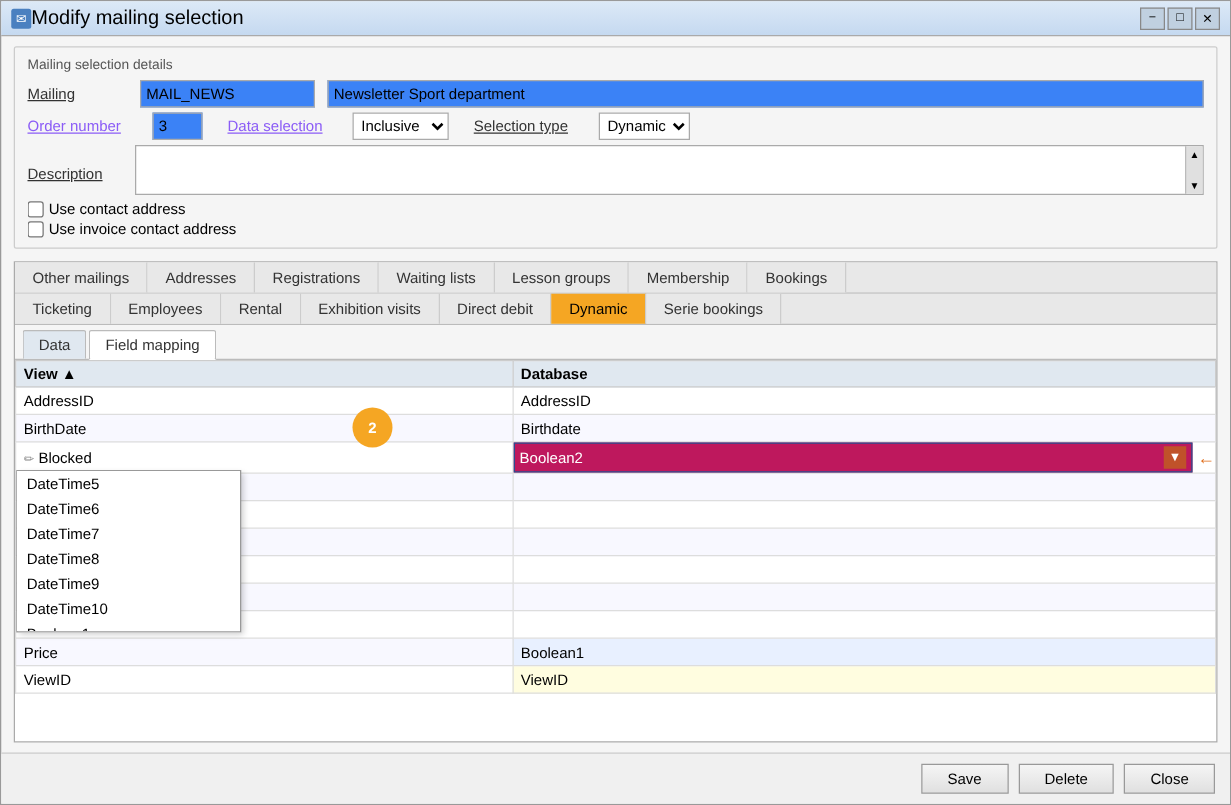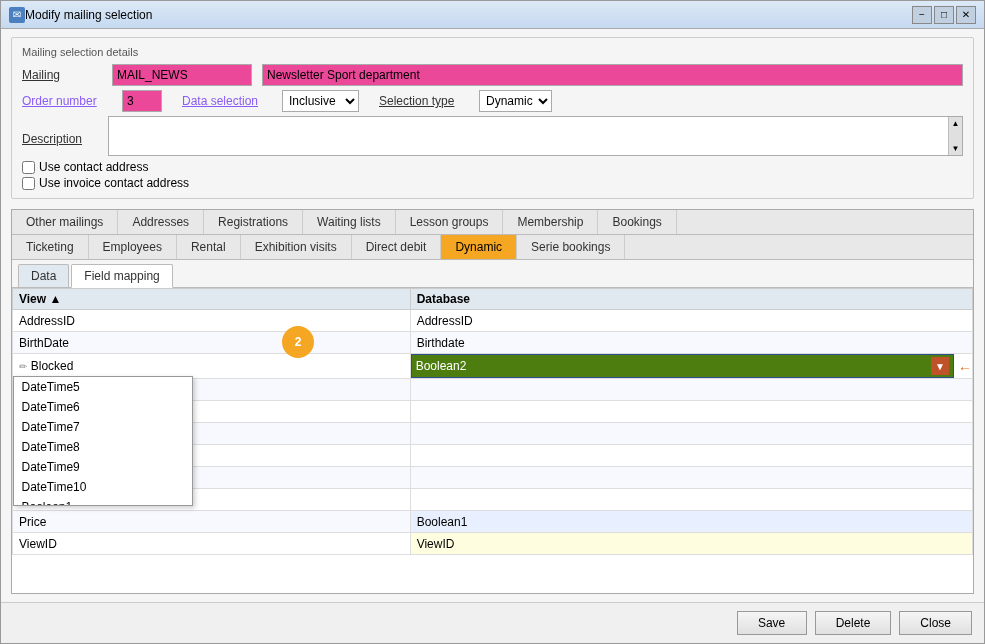--- a/index.html
+++ b/index.html
@@ -13,21 +13,21 @@
     }
     
     .title-bar {
       background: linear-gradient(to bottom, #dce9f7, #c5d9f0);
       height: 28px;
       display: flex; align-items: center;
       padding: 0 8px;
       border-bottom: 1px solid #aaa;
       flex-shrink: 0;
     }
-    .title-bar-text { font-size: 12px; color: #000; flex: 1; }
+    .title-bar-text { font-size: 16px; color: #000; flex: 1; }
     .title-bar-buttons { display: flex; gap: 2px; }
     .title-btn {
       width: 20px; height: 18px;
       background: #c0d0e0;
       border: 1px solid #888;
       cursor: pointer;
       display: flex; align-items: center; justify-content: center;
       font-size: 10px;
     }
     
@@ -39,21 +39,21 @@
     }
     
     .form-group {
       display: flex; align-items: center; gap: 6px; margin-bottom: 4px;
     }
     .form-label { color: #333; min-width: 80px; text-decoration: underline; }
     .form-label.link { color: #8b5cf6; text-decoration: underline; cursor: pointer; }
     
     .input-field {
       border: 1px solid #aaa;
-      background: #ec4899;
+      background: #3b82f6;
       padding: 2px 4px;
       height: 22px;
     }
     
     select.form-select {
       border: 1px solid #aaa;
       background: #fff;
       padding: 1px 2px;
       height: 22px;
     }
@@ -145,21 +145,21 @@
     .mapping-table td {
       border: 1px solid #ddd;
       padding: 2px 6px;
       height: 22px;
     }
     .mapping-table tr:nth-child(even) td { background: #f8f8ff; }
     
     .edit-pencil { color: #888; font-size: 10px; }
     .dropdown-value {
       display: flex; align-items: center; justify-content: space-between;
-      background: #4d7c0f;
+      background: #be185d;
       color: #fff;
       padding: 1px 4px;
       border: 1px solid #2a4e90;
     }
     .dropdown-arrow-btn {
       background: #c0522a;
       color: #fff;
       border: none;
       padding: 0 4px;
       height: 18px;

